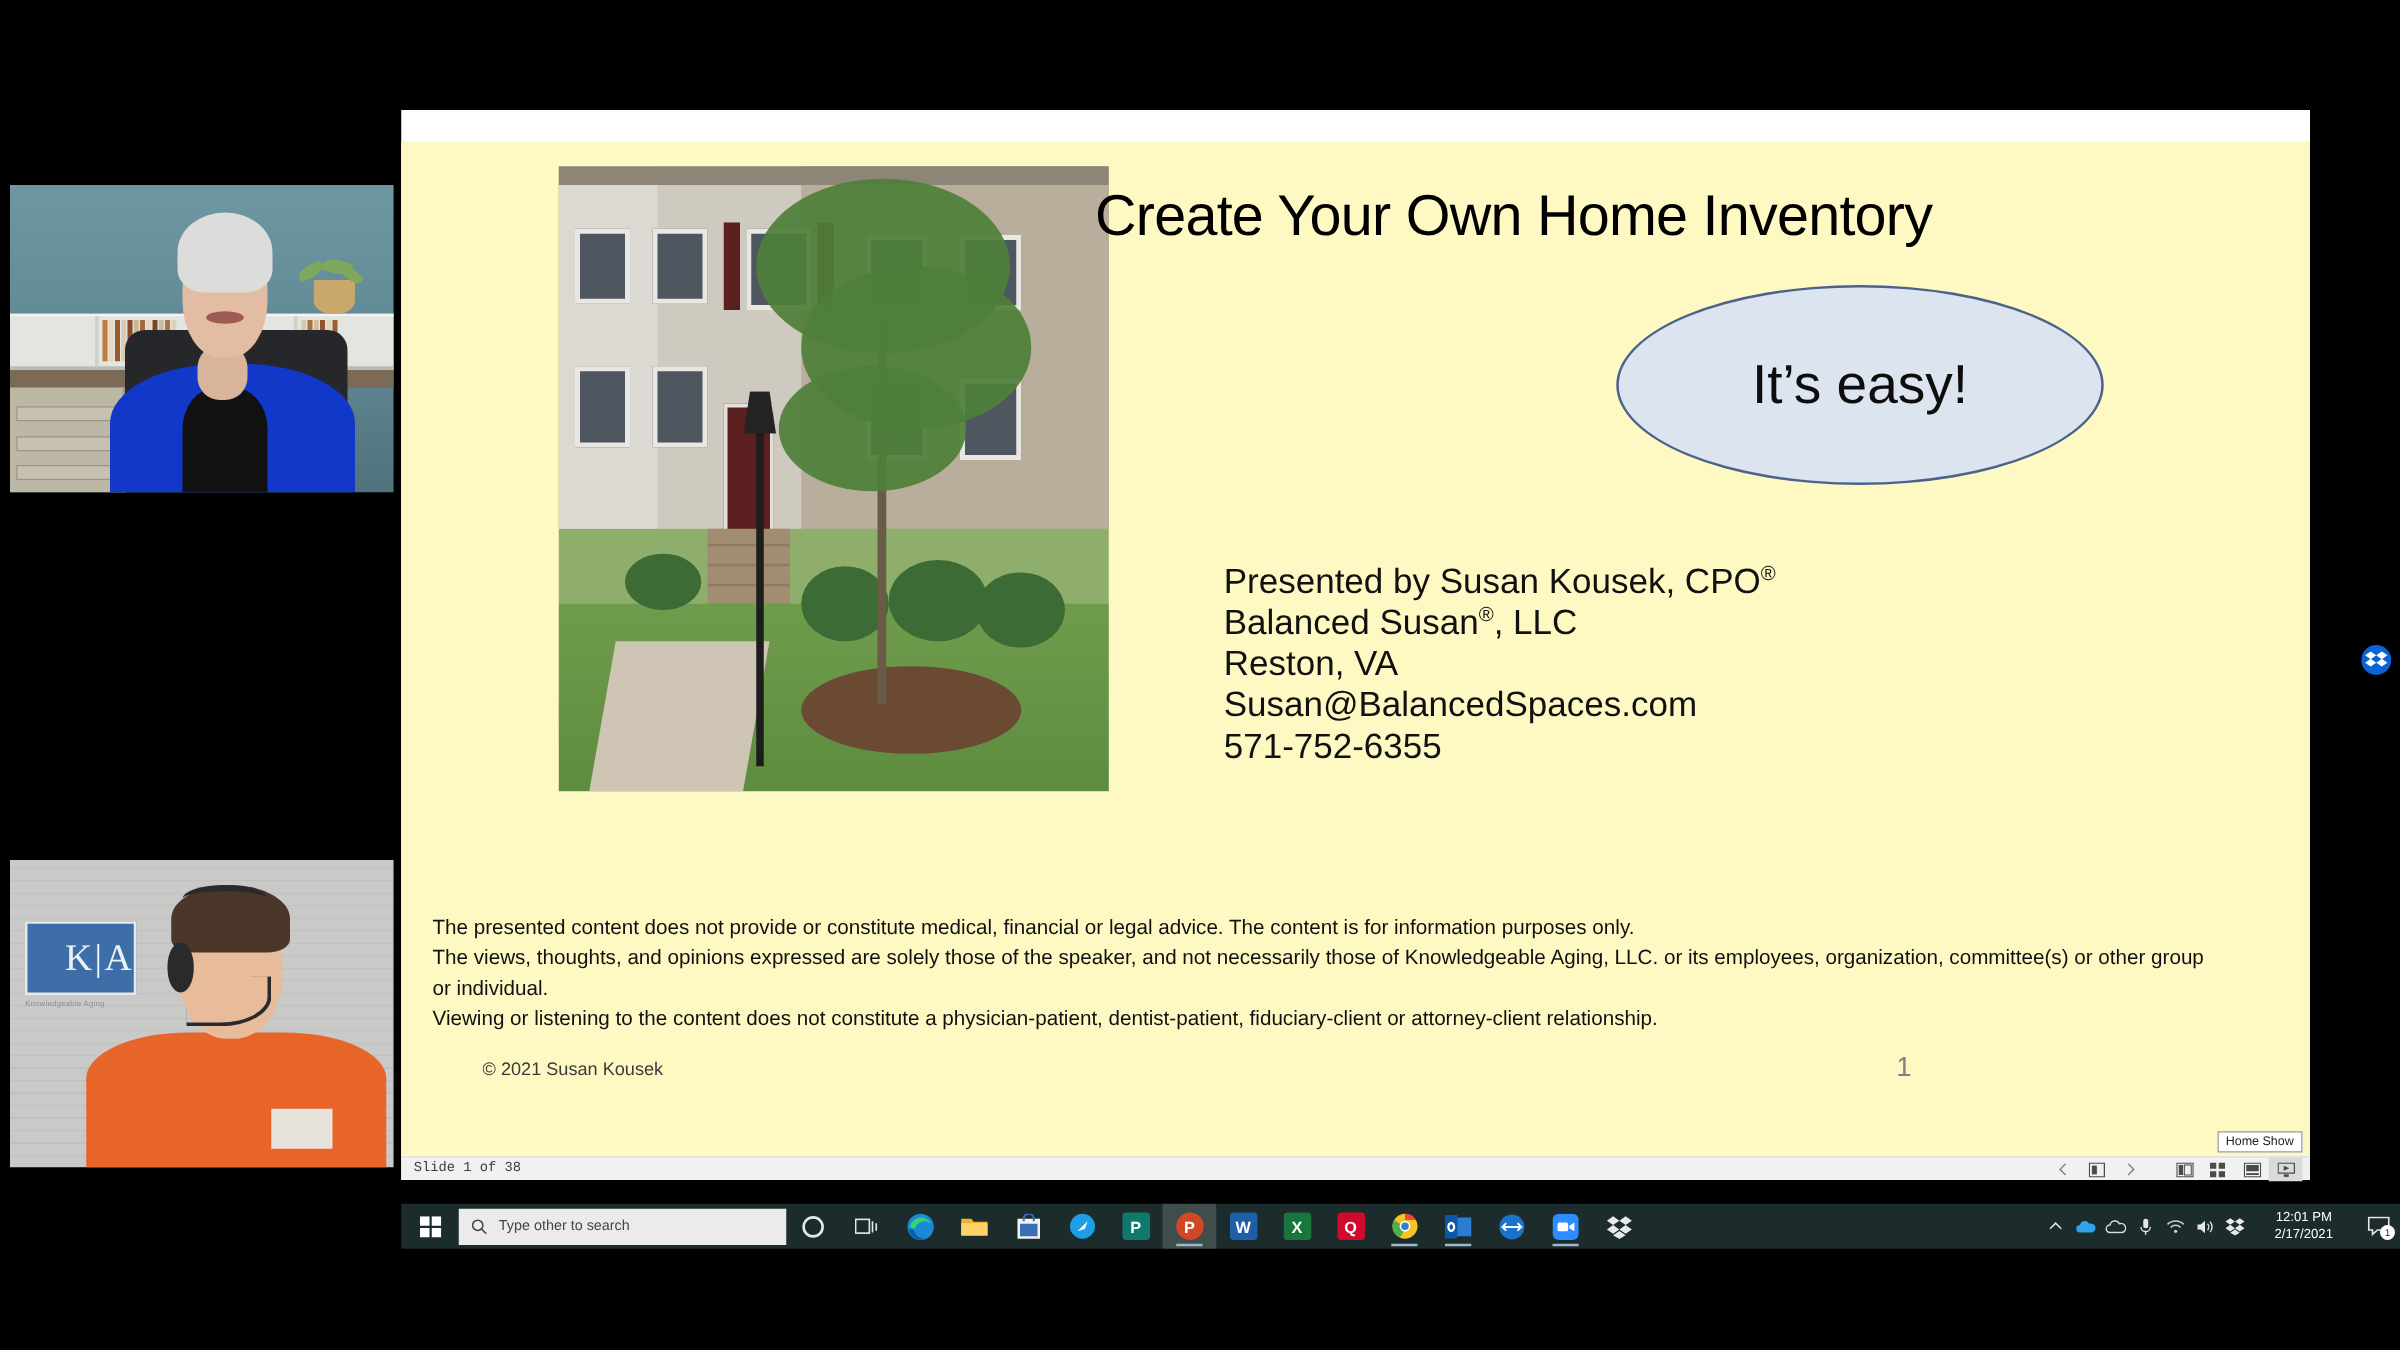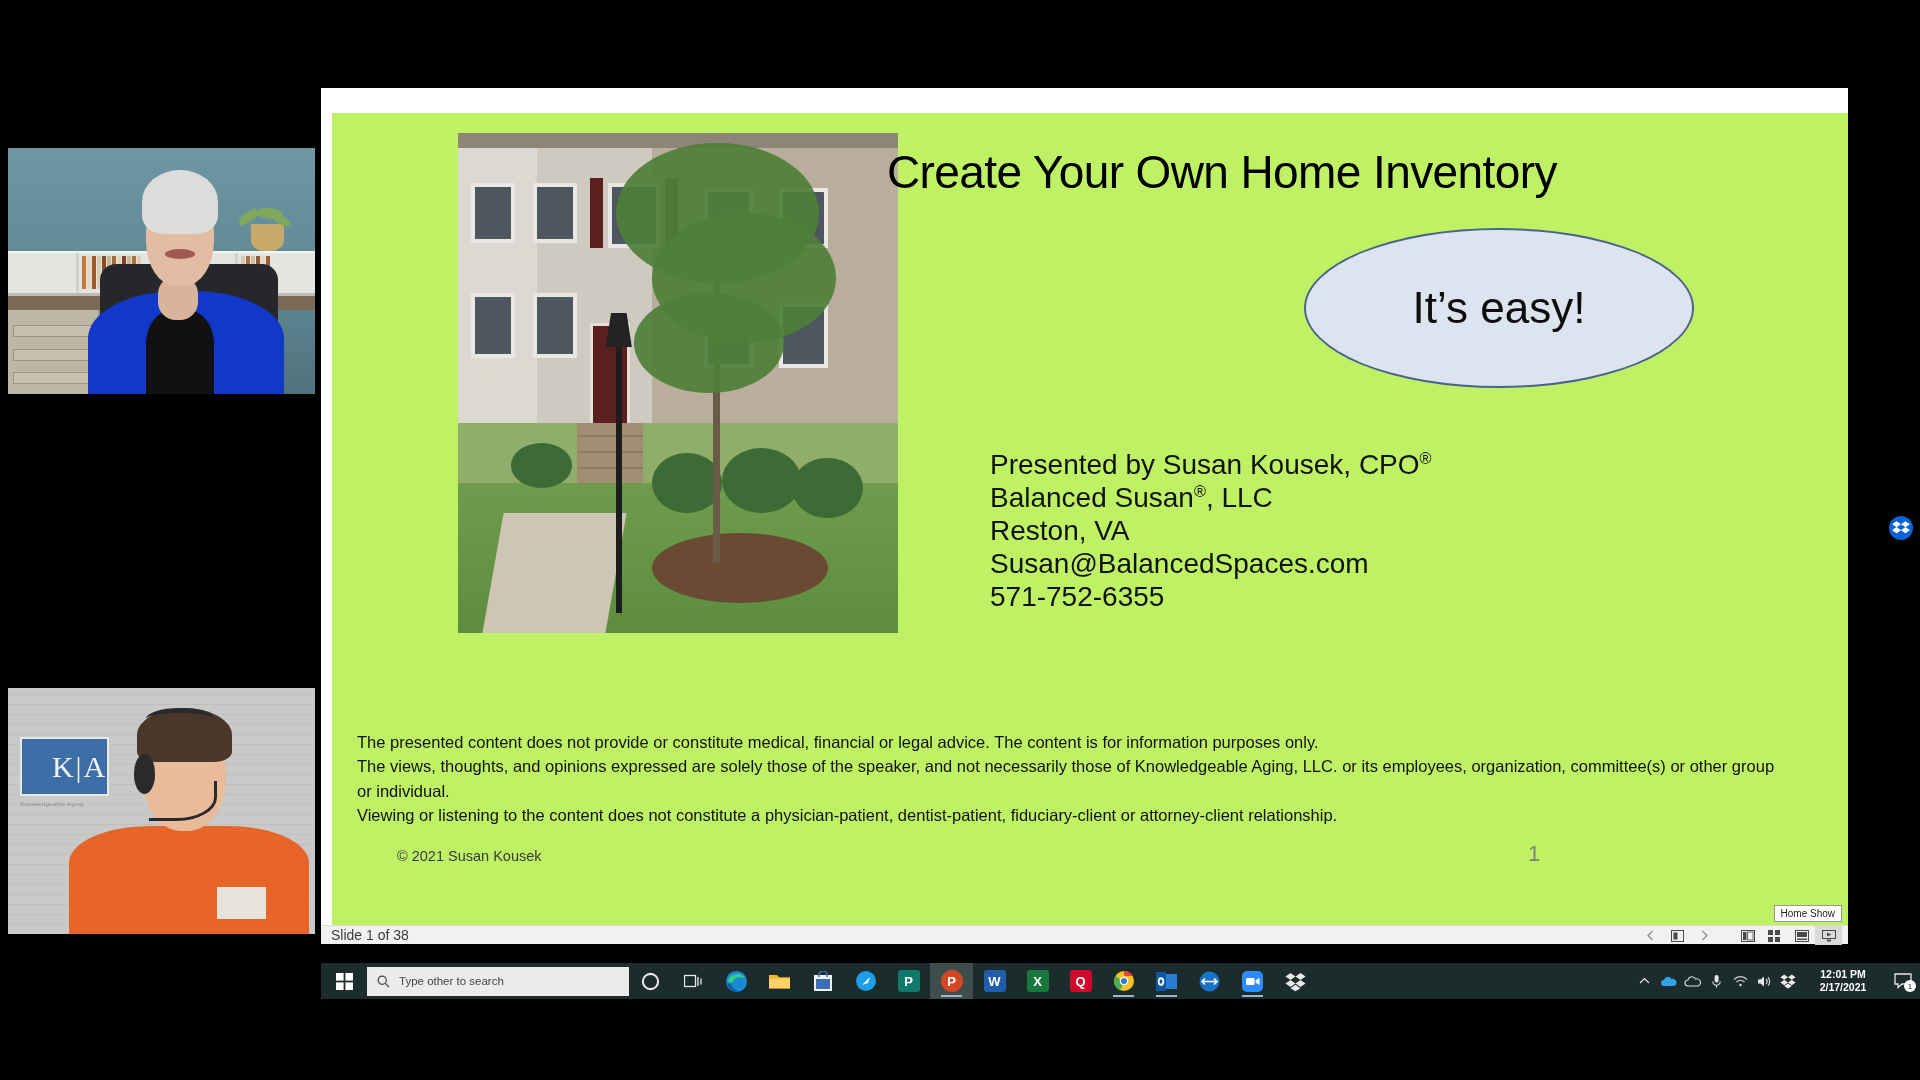--- a/index.html
+++ b/index.html
@@ -49,21 +49,21 @@
   
   #ppt-window { position:absolute; left:321px; top:88px; width:1527px; height:856px; background:#fff; }
   #ppt-titlebar { position:relative; height:24px; background:#fff; border-bottom:1px solid #e8641a; display:flex; align-items:center; }
   #ppt-appicon { width:13px; height:13px; margin-left:12px; margin-right:9px; background:#d24726; border-radius:2px; position:relative; flex:none; }
   #ppt-appicon:after { content:""; position:absolute; left:4px; top:2px; width:6px; height:9px; border-radius:50%/40%; background:#fff; }
   #ppt-title { font-size:11.5px; color:#2b2b2b; white-space:nowrap; }
   .wbtn { width:46px; height:24px; display:flex; align-items:center; justify-content:center; color:#444; font-size:12px; flex:none; }
   #win-controls { position:absolute; right:0; top:0; display:flex; }
   #win-close { font-size:14px; }
 
-  #slide-area { position:absolute; left:0; top:25px; right:0; bottom:19px; background:#bef264;margin-left:11px; }
+  #slide-area { position:absolute; left:0; top:25px; right:0; bottom:19px; background:#fef9c3; }
   .slide { position:absolute; inset:0; }
 
   #slide-photo { position:absolute; left:126px; top:20px; width:440px; height:500px; overflow:hidden; background:#8fae6b; }
   .house { position:absolute; left:0; right:0; top:0; height:58%; background:#b9ae9c; }
   .house-left { position:absolute; left:0; top:0; width:44%; bottom:0; background:#cfcac0; }
   .house-white { position:absolute; left:0; top:0; width:18%; bottom:0; background:#dcd9d2; }
   .roofline { position:absolute; left:0; right:0; top:0; height:5%; background:#8d8577; }
   .win { position:absolute; background:#4e5660; border:4px solid #e9e7e2; }
   .shutter { position:absolute; background:#5c1f20; }
   .door { position:absolute; left:30%; top:38%; width:9%; height:22%; background:#5c1f20; border:3px solid #e3e0da; }
@@ -84,39 +84,39 @@
   #presenter-block { position:absolute; left:658px; top:335px; font-size:28px; line-height:1.18; color:#111; }
   #presenter-block div { white-space:nowrap; }
   sup { font-size:.58em; vertical-align:super; }
 
   #disclaimer { position:absolute; left:25px; top:617px; right:70px; font-size:16.5px; line-height:1.48; color:#111; }
   #copyright { position:absolute; left:65px; top:735px; font-size:14.5px; color:#3a3a3a; }
   #slide-number { position:absolute; left:1196px; top:728px; font-size:22px; color:#808080; }
 
   
   #ppt-statusbar { position:absolute; left:0; right:0; bottom:0; height:19px; background:#f1f1f1; border-top:1px solid #dcdcdc; display:flex; align-items:center; }
-  #slide-count { font-size:14px; color:#3c3c3c; margin-left:10px; }
+  #slide-count { font-size:11px; color:#3c3c3c; margin-left:10px;font-family:Liberation Mono, monospace; }
   #status-right { position:absolute; right:6px; top:0; height:19px; display:flex; align-items:center; gap:0; }
   .sbtn { width:27px; height:19px; display:flex; align-items:center; justify-content:center; color:#4a4a4a; }
   .sbtn.active { background:#dadada; }
   .sbtn svg { display:block; }
   #tooltip-slideshow { position:absolute; right:6px; bottom:22px; background:#fff; border:1px solid #989898; padding:2px 6px; font-size:10px; color:#222; white-space:nowrap; }
 
   
   #taskbar { position:absolute; left:321px; bottom:81px; width:1599px; height:36px; background:#1c2b2b; display:flex; align-items:center; }
   #start-btn { width:46px; height:36px; display:flex; align-items:center; justify-content:center; }
   #search-box { width:262px; height:29px; background:#ebebeb; display:flex; align-items:center; padding-left:10px; gap:9px; }
   #search-text { font-size:11.5px; color:#444; }
   .tb-icon { width:43px; height:36px; display:flex; align-items:center; justify-content:center; position:relative; }
   .tb-icon.running:after { content:""; position:absolute; bottom:2px; left:11px; width:21px; height:2px; background:#9bb7c9; }
   .tb-icon.active { background:rgba(255,255,255,.16); }
   .sq { width:22px; height:22px; border-radius:3px; display:flex; align-items:center; justify-content:center; color:#fff; font-size:13px; font-weight:bold; font-family:"Liberation Sans",sans-serif; }
   #tray { position:absolute; right:0; height:36px; display:flex; align-items:center; gap:0; }
   .tray-i { width:24px; height:36px; display:flex; align-items:center; justify-content:center; color:#e6e6e6; }
-  #tray-clock { width:86px; text-align:center; color:#fff; font-size:10.5px; line-height:13px;font-weight:bold; }
+  #tray-clock { width:86px; text-align:center; color:#fff; font-size:10.5px; line-height:13px; }
   #tray-notify { width:34px; height:36px; display:flex; align-items:center; justify-content:center; position:relative; }
   #notify-badge { position:absolute; right:4px; bottom:7px; width:12px; height:12px; border-radius:50%; background:#fff; color:#1c2b2b; font-size:8px; display:flex; align-items:center; justify-content:center; }
 
   #bottom-filler { position:absolute; left:321px; bottom:0; width:1599px; height:81px; background:#000; }
   #right-filler { position:absolute; left:1848px; top:0; width:72px; height:1080px; background:#000; }
   #top-filler { position:absolute; left:321px; top:0; width:1599px; height:88px; background:#000; }
   #dropbox-float { position:absolute; left:1888px; top:515px; width:26px; height:26px; display:flex; align-items:center; justify-content:center; }
 </style>
 </head>
 <body>

